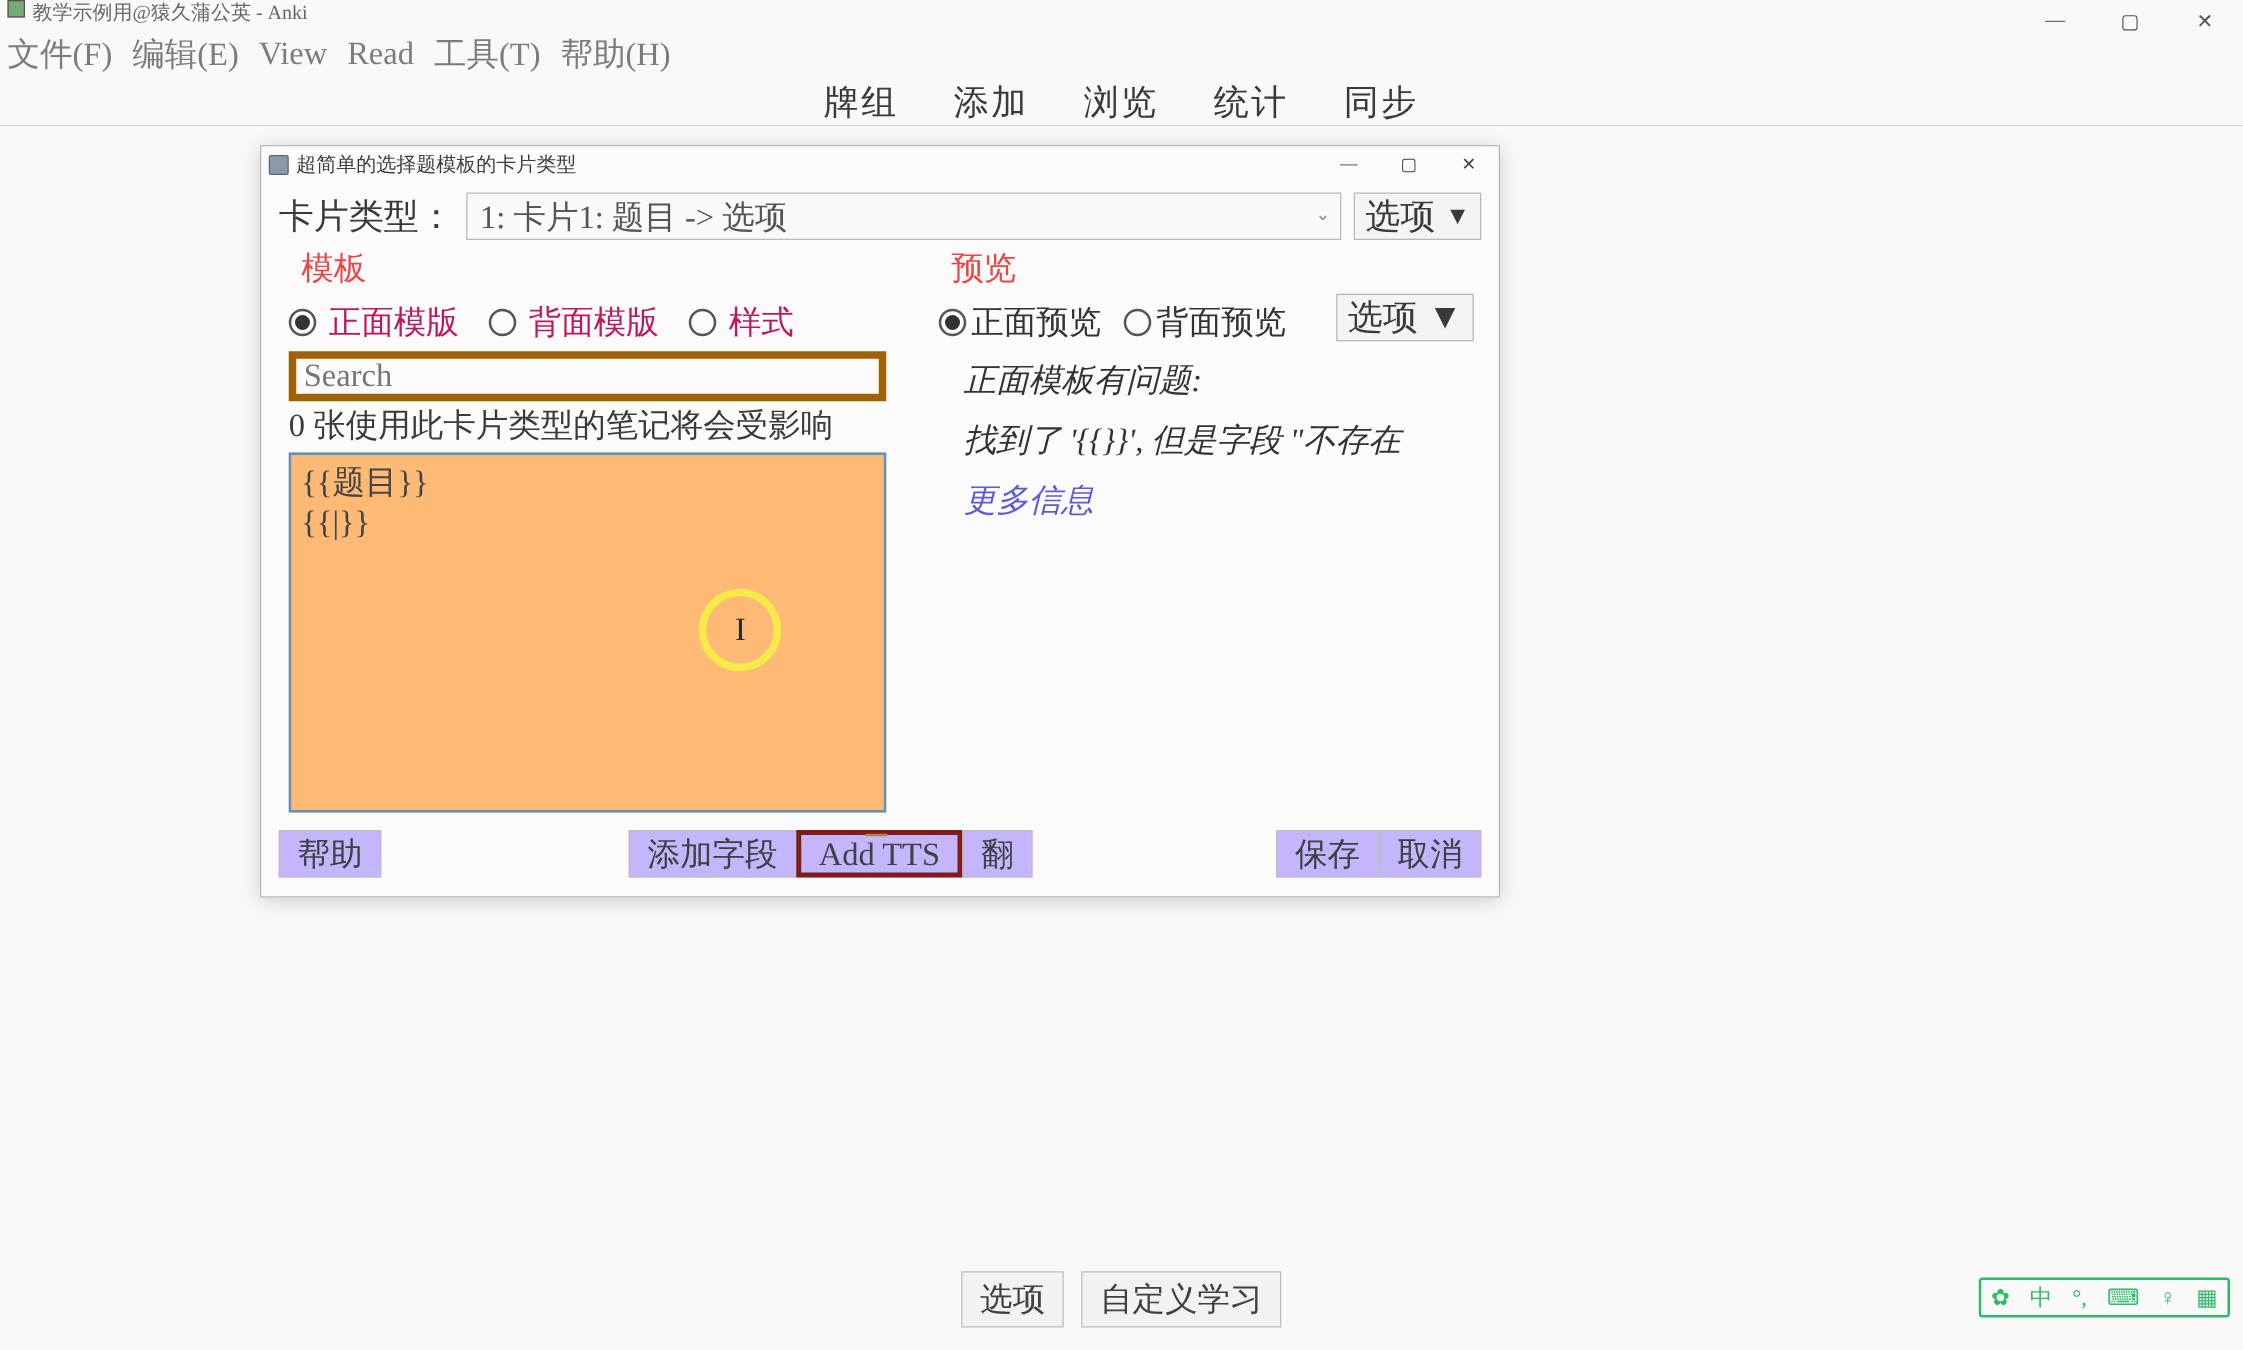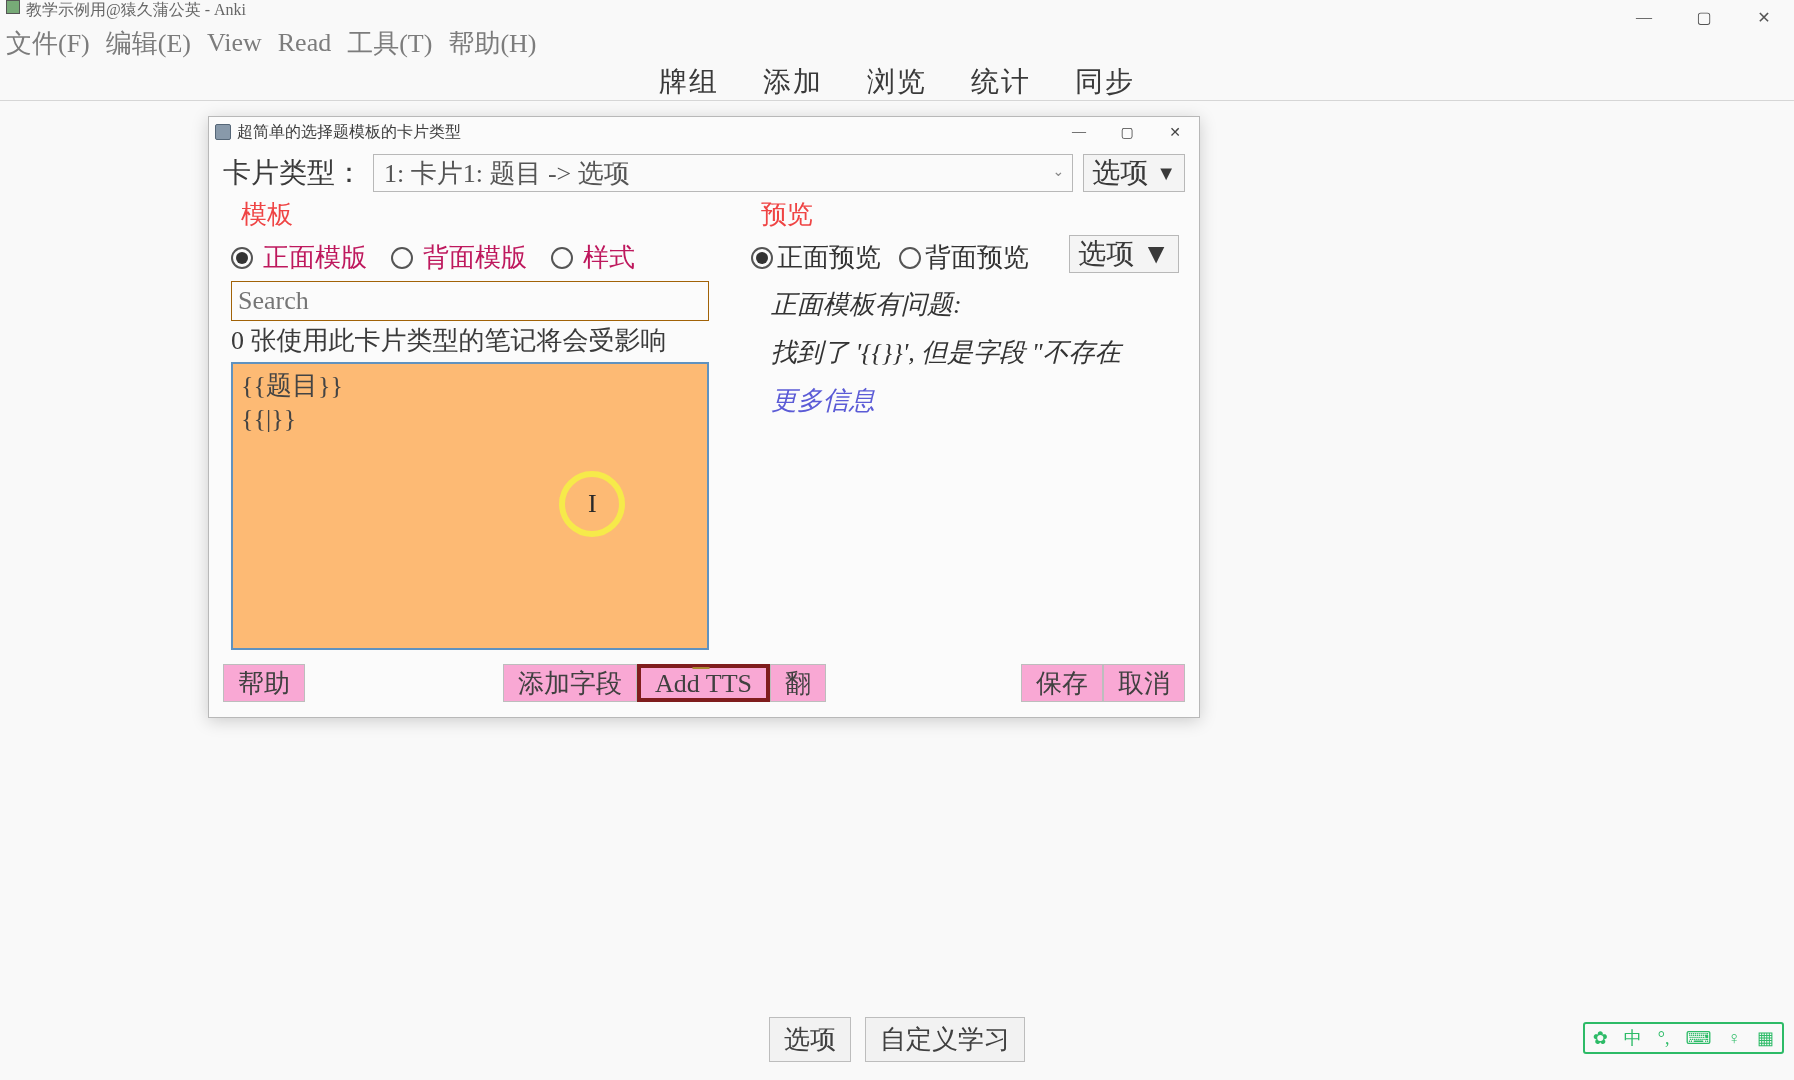--- a/index.html
+++ b/index.html
@@ -51,21 +51,21 @@
 
 .group-label { font-size:26px; color:#ef4444; margin:0 0 4px 18px; }
 
 
 .radio-row { display:flex; align-items:center; gap:6px; margin:8px 0 6px 8px; font-size:26px; color:#be185d; }
 .radio { width:22px; height:22px; border:2px solid #555; border-radius:50%; display:inline-flex; align-items:center; justify-content:center; margin-right:4px; }
 .radio.checked::after { content:""; width:12px; height:12px; border-radius:50%; background:#333; }
 .radio-lbl { margin-right:18px; }
 
 
-.search-box { width:478px; height:40px; margin:2px 0 2px 8px; border:1px solid #a16207; background:#fbfbfb; display:flex; align-items:center; }
+.search-box { width:478px; height:40px; margin:2px 0 2px 8px; border:6px solid #a16207; background:#fbfbfb; display:flex; align-items:center; }
 .search-box input { border:none; outline:none; background:transparent; width:100%; font-size:26px; color:#a9a9a9; padding:0 6px; font-family:"SimSun","FangSong",serif; }
 
 
 .info-line { font-size:26px; color:#3a3a3a; margin:2px 0 4px 8px; }
 
 
 .code-area { width:478px; height:288px; margin-left:8px; border:2px solid #5f92c0; background:#fdba74; padding:4px 8px; font-family:"SimSun","Consolas",monospace; font-size:26px; color:#444; white-space:pre; position:relative; }
 
 
 .cursor-ring { position:absolute; left:350px; top:354px; width:66px; height:66px; border:6px solid #f6ea4a; border-radius:50%; pointer-events:none; }
@@ -74,21 +74,21 @@
 
 .preview-opts { position:absolute; right:6px; top:38px; }
 .preview-opts2 { border:1px solid #b8b8b8; background:#f4f4f4; height:38px; padding:0 8px; display:flex; align-items:center; font-size:28px; color:#3a3a3a; gap:8px; }
 .preview-radio-row { display:flex; align-items:center; margin:8px 0 10px 8px; font-size:26px; color:#333; }
 .preview-panel { padding-left:28px;font-style:italic; }
 .preview-text { font-size:26px; color:#333; line-height:36px; margin-top:12px; }
 .preview-link { color:#5b5bd6; }
 
 
 .dlg-footer { position:absolute; left:14px; right:14px; bottom:10px; height:48px; display:flex; align-items:center; }
-.dlg-btn { display:inline-flex; align-items:center; justify-content:center; background:#f9a8d4; border:1px solid #bdbdbd; color:#404040; font-size:26px; padding:4px 14px; font-family:"SimSun","FangSong",serif; height:38px; }
+.dlg-btn { display:inline-flex; align-items:center; justify-content:center; background:#c4b5fd; border:1px solid #bdbdbd; color:#404040; font-size:26px; padding:4px 14px; font-family:"SimSun","FangSong",serif; height:38px; }
 .dlg-btn.tts { border:4px solid #7f1d1d;flex-direction:column; }
 .dlg-btn .tts-icon { width:18px; height:18px; margin-right:6px; background:radial-gradient(circle,#c19a4a 30%,#eee 31%); border:1px solid #aa8833; border-radius:3px; }
 .footer-spacer { flex:1; }
 .footer-group { display:flex; }
 
 .col-right { position:relative; }
 </style>
 </head>
 <body>
 

